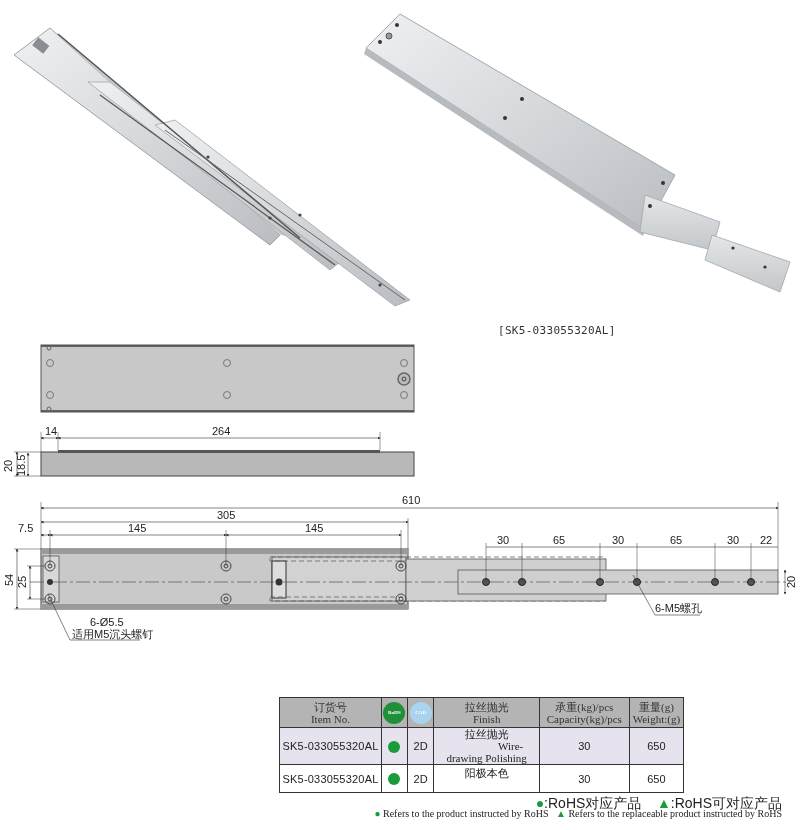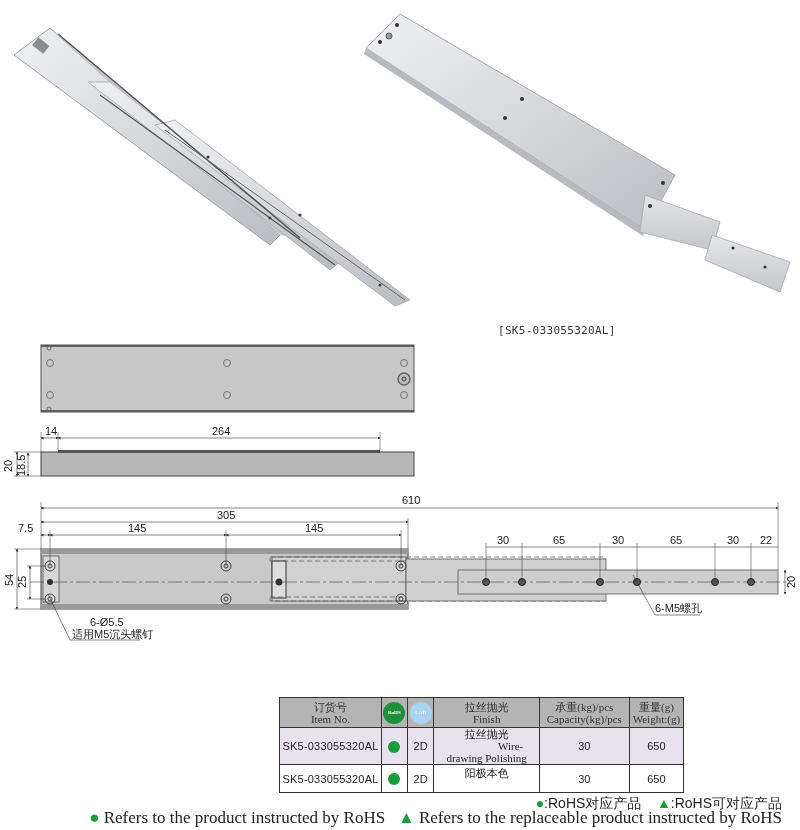--- a/index.html
+++ b/index.html
@@ -12,21 +12,21 @@
   table.spec thead th { background: #b4b4b4; height: 30px; font-family: "Liberation Serif", serif; color: #333; }
   table.spec tr.r1 td { background: #e6e3ef; height: 28px; }
   table.spec tr.r2 td { background: #ffffff; height: 28px; }
   .item { font-family: "Liberation Sans", sans-serif; font-size: 11px; letter-spacing: 0.2px; }
   .serif { font-family: "Liberation Serif", serif; margin-left: 48px; }
   .dot { display: inline-block; width: 12px; height: 12px; border-radius: 50%; background: #1a9b3c; vertical-align: middle; }
   .icon-badge { display: inline-block; width: 22px; height: 22px; border-radius: 50%; vertical-align: middle; color: #fff; font-size: 5px; font-weight: bold; line-height: 22px; }
   .rohs-badge { background: #1f8f3a; }
   .cad-badge { background: #a9d3ef; }
   .legend1 { position: absolute; right: 18px; top: 795px; font-size: 14px; color: #222; }
-  .legend2 { position: absolute; right: 18px; top: 808px; font-size: 17px; color: #222; font-family: "Liberation Serif", serif; }
+  .legend2 { position: absolute; right: 18px; top: 808px; font-size: 10px; color: #222; font-family: "Liberation Serif", serif; }
   .g { color: #1a9b3c; }
 </style>
 </head>
 <body>
 
 <svg width="800" height="330">
   <defs>
     <linearGradient id="alu" x1="0" y1="0" x2="1" y2="1">
       <stop offset="0" stop-color="#eef0f2"></stop>
       <stop offset="0.5" stop-color="#d6d9dc"></stop>

